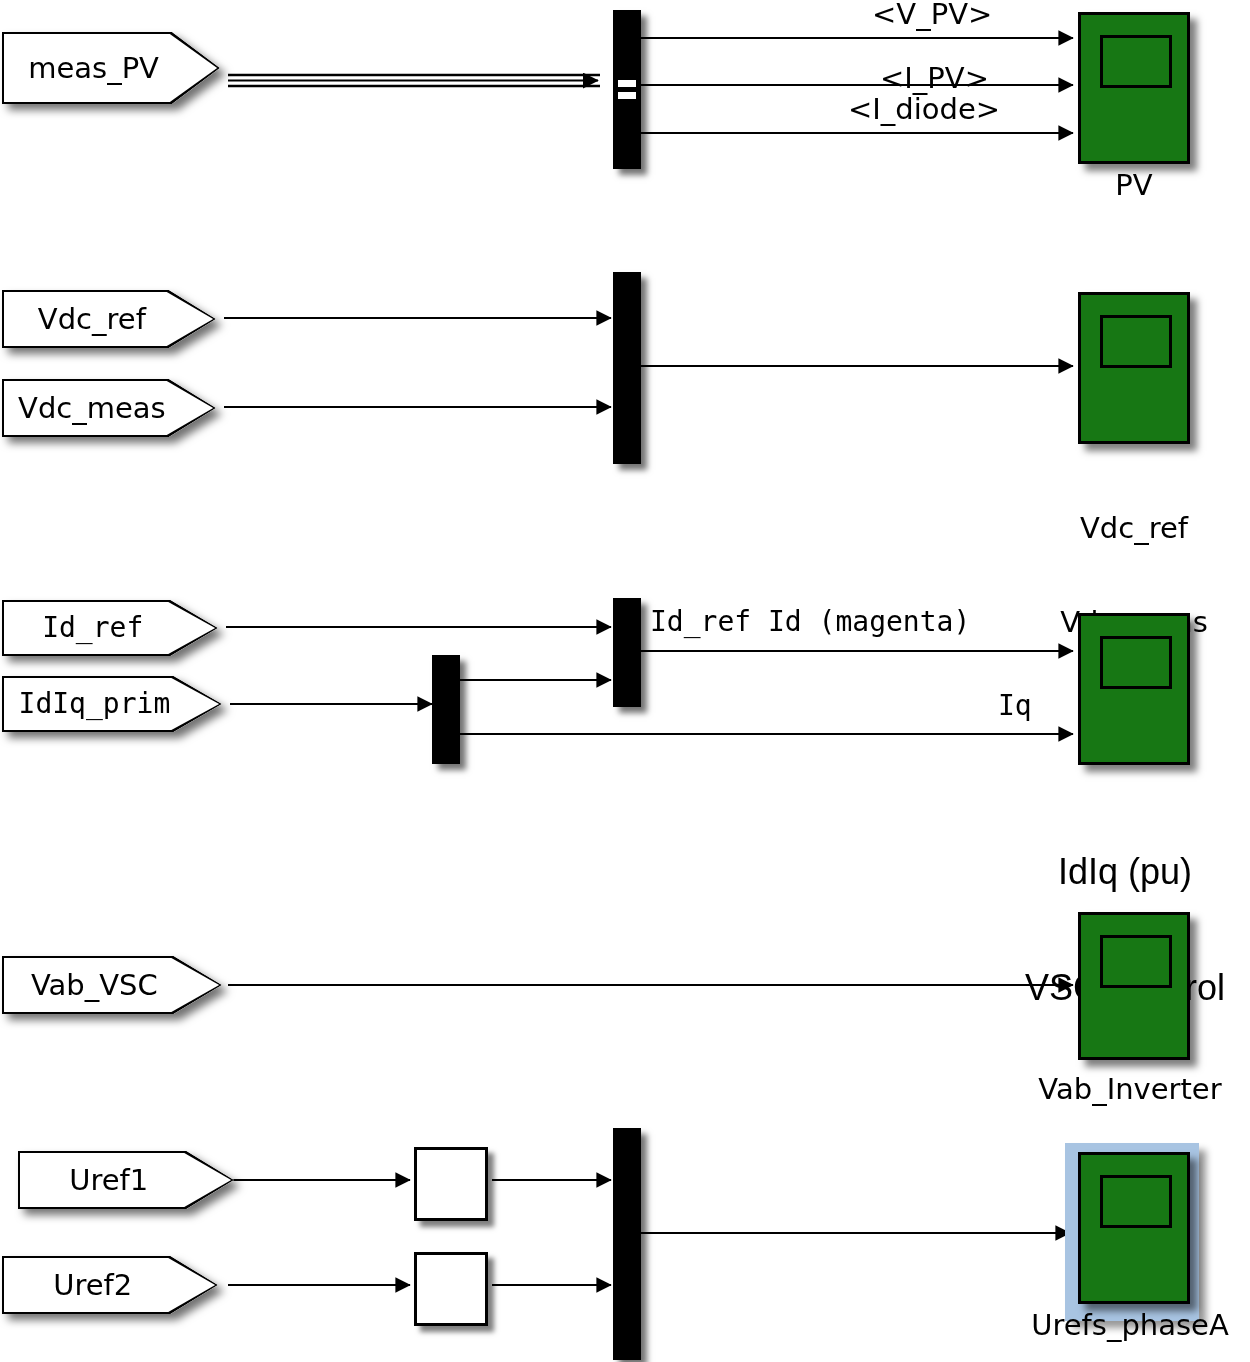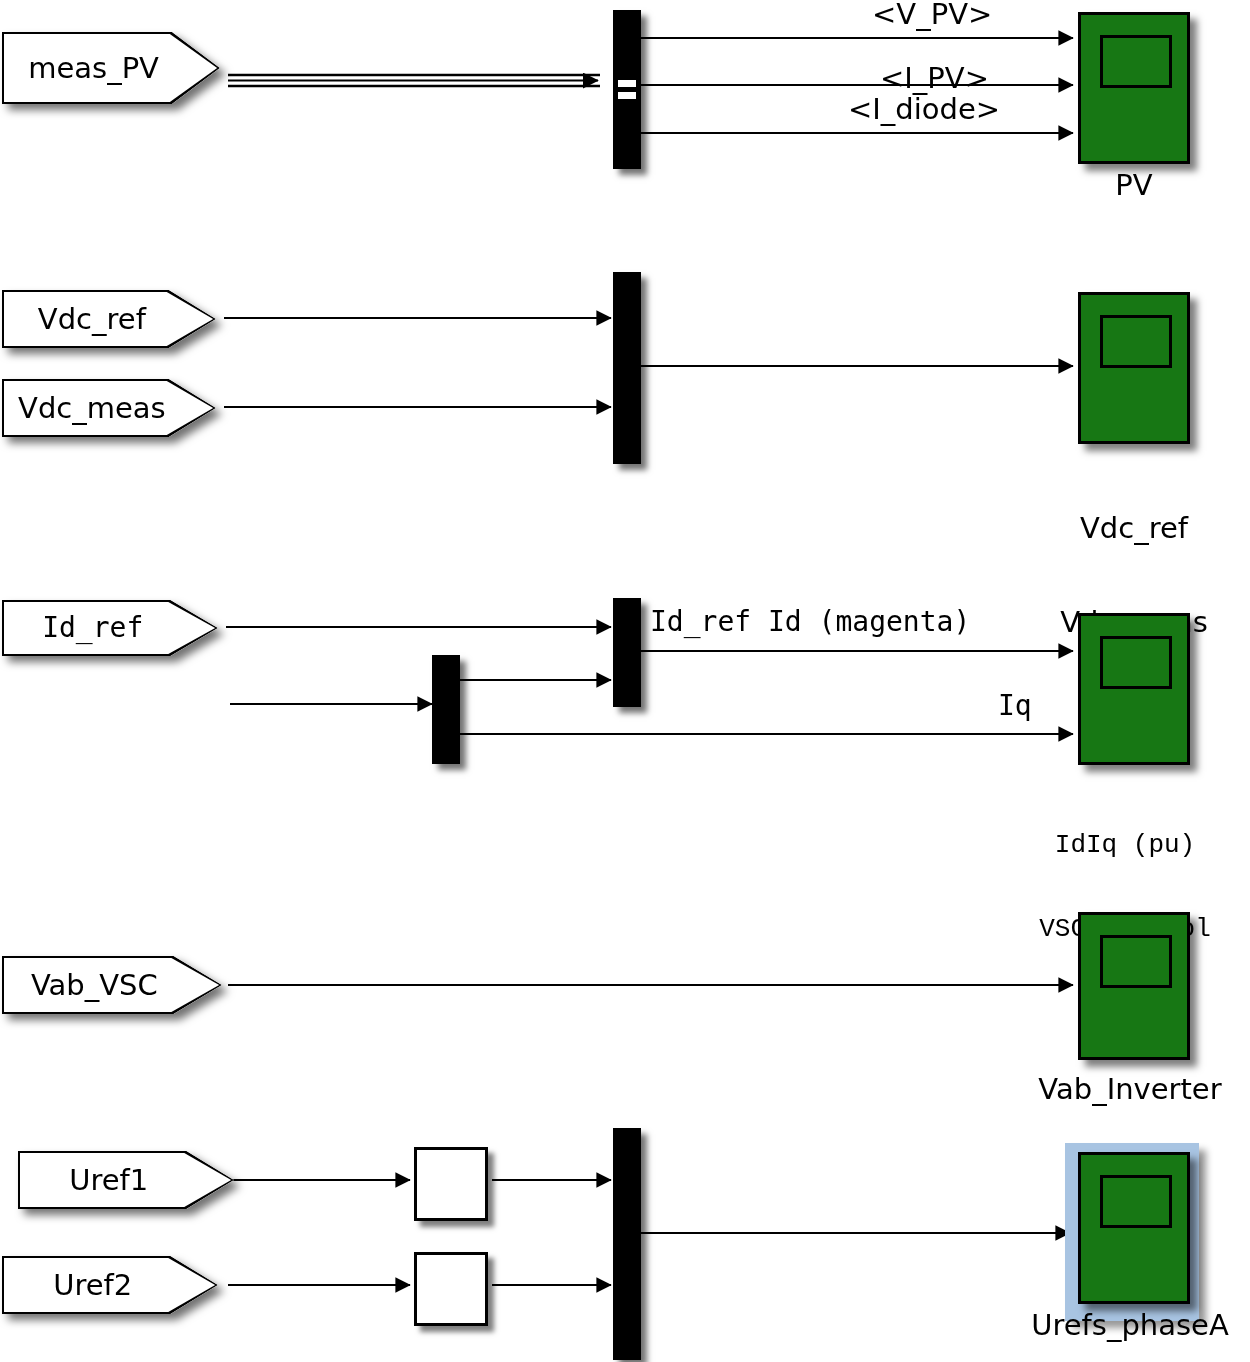--- a/index.html
+++ b/index.html
@@ -89,21 +89,21 @@
     box-shadow: 7px 7px 7px rgba(0,0,0,0.4);
   }
   .scope-label {
     position: absolute;
     text-align: center;
     font-size: 29px;
     line-height: 1.08;
     color: #000;
     white-space: pre;
   }
-  .scope-label.mono { font-family: Liberation Mono, monospace; font-size: 26px; }
+  .scope-label.mono { font-family: Liberation Sans, sans-serif; font-size: 36px; }
 
   
   .busbar {
     position: absolute;
     background: #000000;
     border: 2px solid #000;
     box-shadow: 6px 6px 6px rgba(0,0,0,0.55);
   }
   .busbar .port-mark {
     position: absolute;
@@ -279,20 +279,27 @@
   </div>
 
   <div class="shadow-wrap" style="left:2px; top:600px; width:216px; height:56px;padding-left:48px;">
     <div class="inport mono" style="left:0; top:0; width:216px; height:56px;">
       <div class="inport-body"></div>
       <div class="inport-fill"></div>
       <span class="inport-label">Id_ref</span>
     </div>
   </div>
 
+  <div class="shadow-wrap" style="left:2px; top:676px; width:220px; height:56px;">
+    <div class="inport mono" style="left:0; top:0; width:220px; height:56px;">
+      <div class="inport-body"></div>
+      <div class="inport-fill"></div>
+      <span class="inport-label">IdIq_prim</span>
+    </div>
+  </div>
 
   <div class="busbar" style="left:432px; top:655px; width:24px; height:105px;"></div>
 
   <div class="busbar" style="left:613px; top:598px; width:24px; height:105px;"></div>
 
   <div class="sig-label mono" style="left:650px; top:608px;">Id_ref  Id (magenta)</div>
   <div class="sig-label mono" style="left:998px; top:692px;">Iq</div>
 
   <div class="scope" style="left:1078px; top:613px; width:112px; height:152px;">
     <div class="screen" style="left:19px; top:20px; width:72px; height:53px;"></div>

